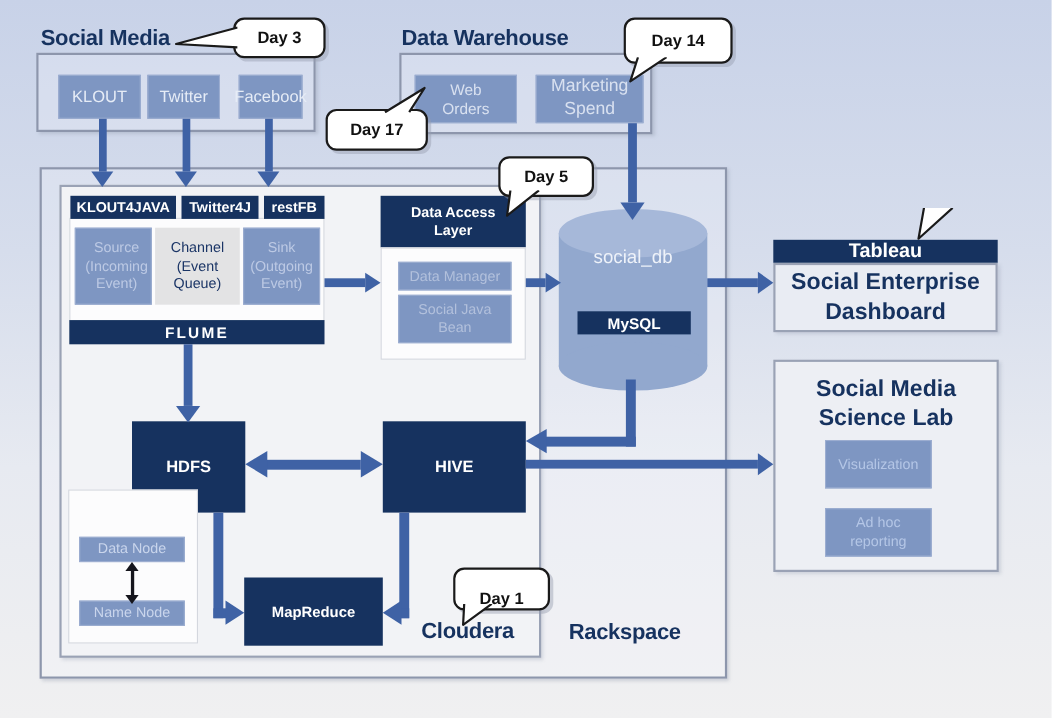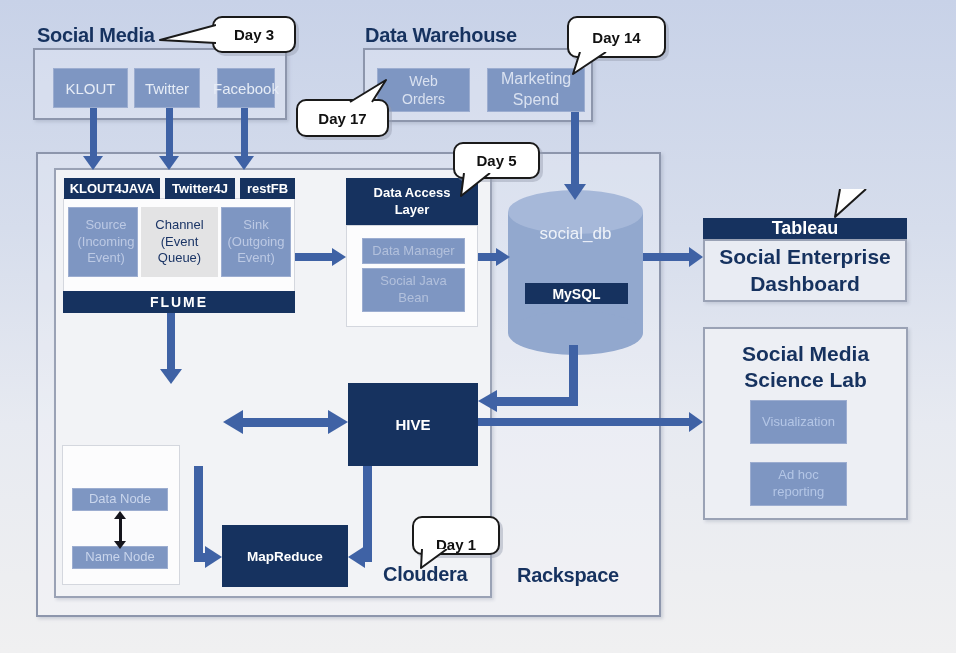--- a/index.html
+++ b/index.html
@@ -74,20 +74,21 @@
 
   <div class="abs navy ctr" style="left:346px;top:178px;width:132px;height:47px;font-size:13px;font-weight:bold;line-height:1.3;">
       <span style="width:80px;">Data Access Layer</span>
     </div>
   <div class="abs whitebox" style="left:346px;top:225px;width:132px;height:102px;"></div>
   <div class="abs node ctr small-label" style="left:362px;top:238px;width:103px;height:26px;color:#b2c0dc;">Data Manager</div>
   <div class="abs node ctr small-label" style="left:362px;top:268px;width:103px;height:44px;color:#b2c0dc;">
       <span style="width:80px;">Social Java Bean</span>
     </div>
 
+  <div class="abs navy ctr" style="left:120px;top:383px;width:103px;height:83px;font-size:15px;font-weight:bold;">HDFS</div>
   <div class="abs navy ctr" style="left:348px;top:383px;width:130px;height:83px;font-size:15px;font-weight:bold;">HIVE</div>
   <div class="abs navy ctr" style="left:222px;top:525px;width:126px;height:62px;font-size:13.5px;font-weight:bold;">MapReduce</div>
 
   <div class="abs whitebox" style="left:62px;top:445px;width:118px;height:140px;"></div>
   <div class="abs node ctr small-label" style="left:72px;top:488px;width:96px;height:23px;color:#c9d5ec;">Data Node</div>
   <div class="abs node ctr small-label" style="left:72px;top:546px;width:96px;height:23px;color:#c9d5ec;">Name Node</div>
 
   <div class="abs">
     <div class="abs" style="left:119px;top:517px;width:3px;height:26px;background:#15151c;"></div>
     <div class="tri" style="left:114px;top:511px;border-left:6px solid transparent;border-right:6px solid transparent;border-bottom:8px solid #15151c;"></div>

